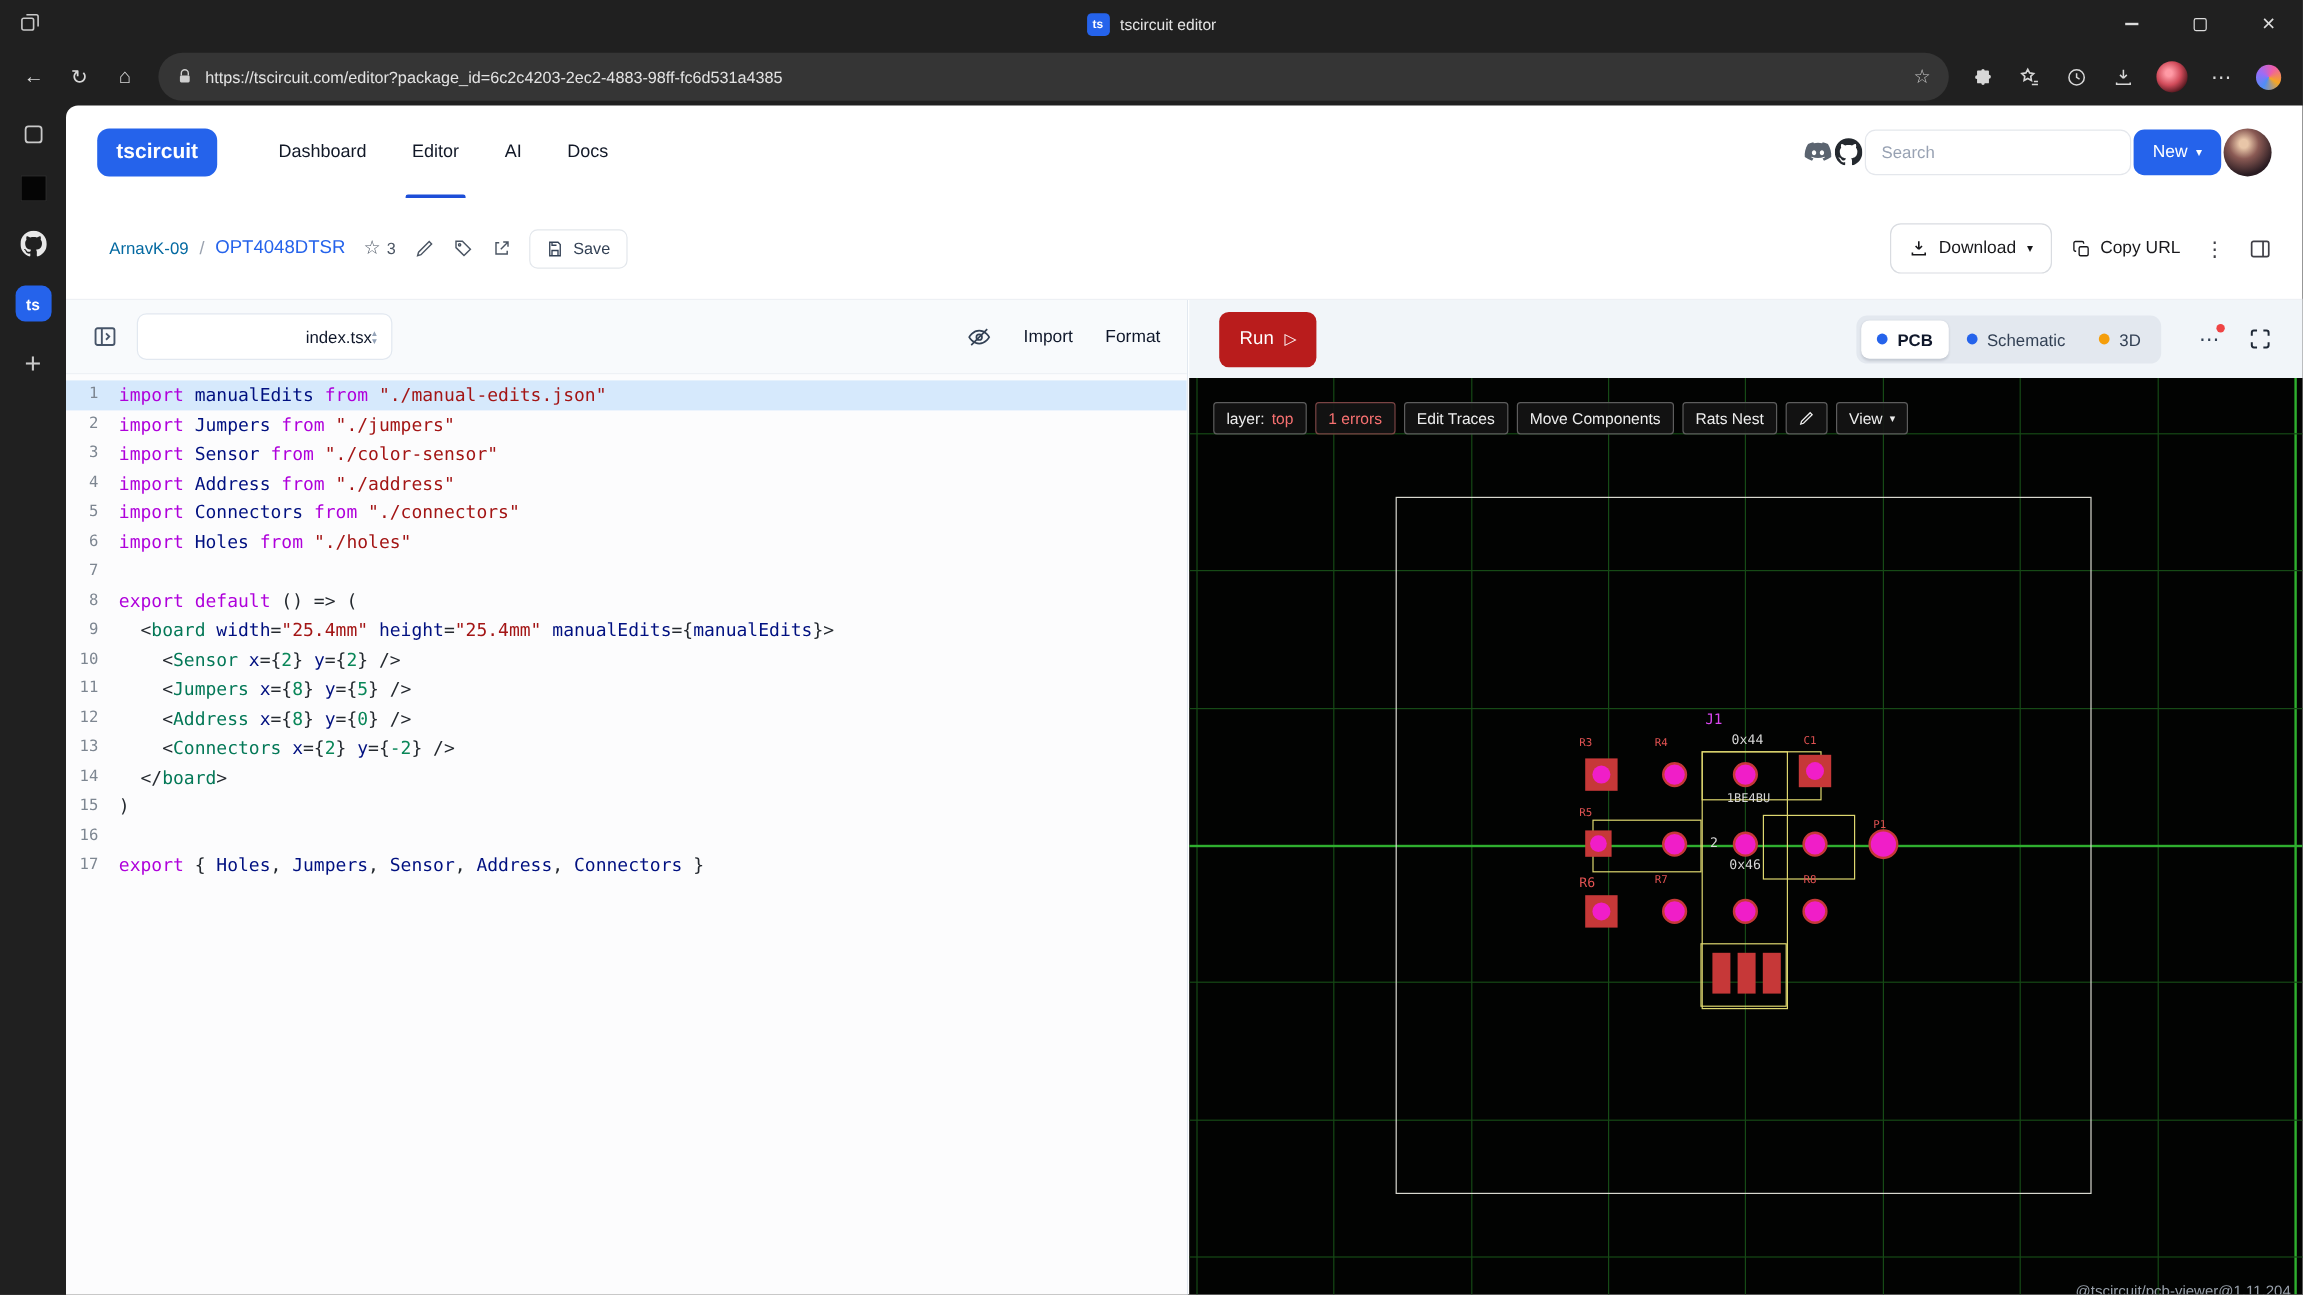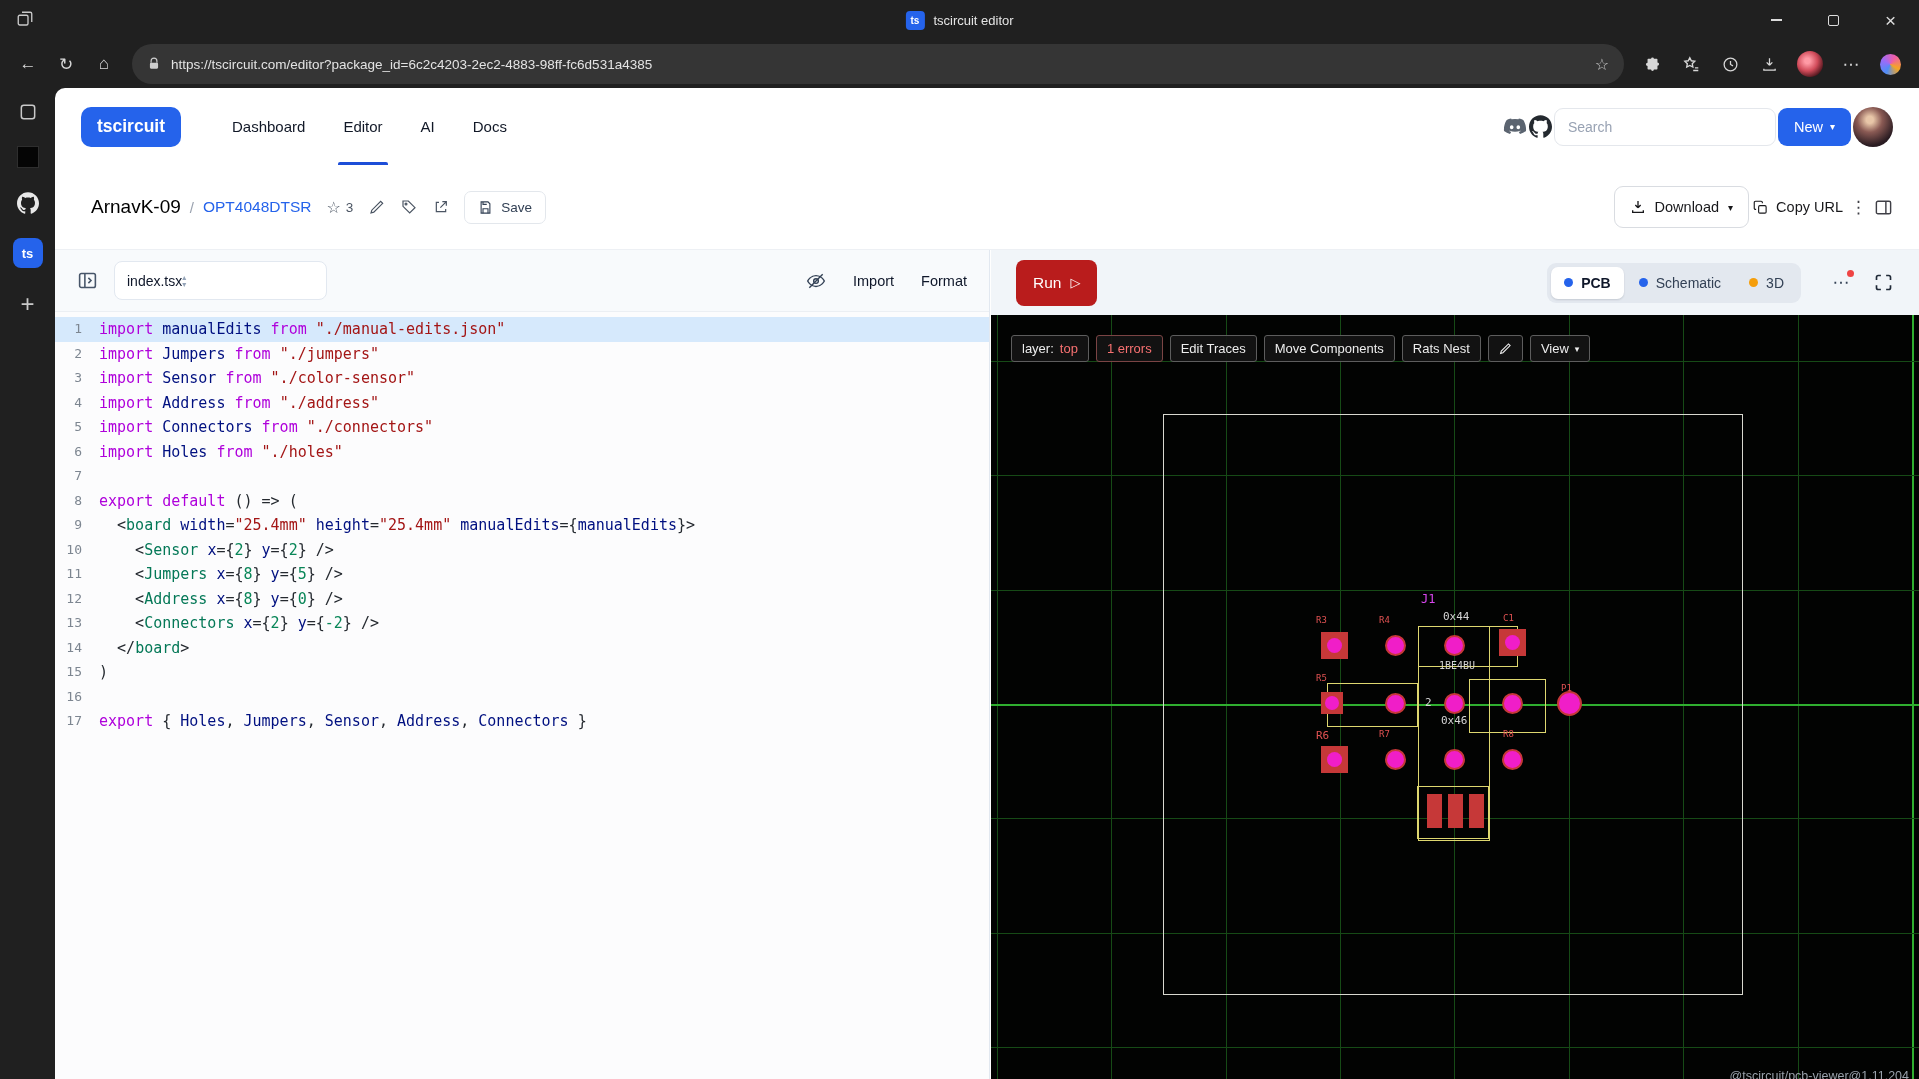--- a/index.html
+++ b/index.html
@@ -45,39 +45,39 @@
 .nav-item.active::after{content:"";position:absolute;left:14px;right:14px;bottom:0;height:3px;background:#1d4ed8;border-radius:2px 2px 0 0}
 .header-right{margin-left:auto;display:flex;align-items:center;gap:2px}
 .hdr-icon{color:#5b6470}
 .gh-dark{color:#24292f}
 .search-input{width:222px;height:38px;border:1px solid #e4e7ec;border-radius:9px;padding:0 13px;font-size:14px;color:#111;outline:none;background:#fff}
 .search-input::placeholder{color:#98a2b3}
 .new-btn{height:38px;padding:0 16px;background:#2563eb;color:#fff;border-radius:9px;font-size:14.5px;display:flex;align-items:center;gap:7px;cursor:pointer}
 .avatar-lg{width:40px;height:40px;border-radius:50%;background:radial-gradient(circle at 42% 32%,#e8c6a8 10%,#8a5a54 35%,#2a1c22 72%)}
 
 .crumb-row{position:absolute;top:77px;left:0;right:0;height:85px;display:flex;align-items:center;padding:0 26px;border-bottom:1px solid #edf0f4}
-.crumb-owner{color:#000000;font-size:19px;margin-left:10px;cursor:pointer}
+.crumb-owner{color:#0369a1;font-size:14px;margin-left:10px;cursor:pointer}
 .crumb-sep{color:#9aa2af;margin:0 9px;font-size:15px}
 .crumb-pkg{color:#2563eb;font-size:15.5px;font-weight:500;cursor:pointer}
 .crumb-icons{display:flex;align-items:center;gap:16px;margin-left:15px;color:#4b5563}
 .star-group{display:flex;align-items:center;gap:5px;font-size:13.5px;color:#4b5563}
 .star-glyph{font-size:16px}
 .save-btn{margin-left:15px;display:flex;align-items:center;gap:8px;border:1px solid #e3e7ec;background:#fff;border-radius:7px;padding:8px 13px;font-size:13.5px;color:#334155;cursor:pointer}
-.crumb-right{margin-left:auto;display:flex;align-items:center;gap:4px}
+.crumb-right{margin-left:auto;display:flex;align-items:center;gap:17px}
 .download-btn{display:flex;align-items:center;gap:9px;border:1px solid #d9dce1;border-radius:9px;height:42px;padding:0 15px;font-size:14.5px;font-weight:500;color:#18181b;background:#fff;cursor:pointer}
 .copyurl-btn{display:flex;align-items:center;gap:8px;font-size:14.5px;color:#18181b;cursor:pointer}
 .kebab{font-size:17px;color:#3f3f46;padding:0 3px}
 .caret{font-size:10px;color:inherit}
 
 
 .split{position:absolute;top:162px;left:0;right:0;bottom:0}
 .left-pane{position:absolute;top:0;left:0;width:935px;bottom:0;border-right:1px solid #e2e8f0;background:#fff}
 .editor-toolbar{position:absolute;top:0;left:0;right:0;height:62px;background:#f8fafc;border-bottom:1px solid #eceff3;display:flex;align-items:center;padding:0 22px}
 .tg-icon{color:#475569}
-.file-select{width:213px;height:39px;margin-left:16px;background:#fff;border:1px solid #e2e8f0;border-radius:8px;display:flex;align-items:center;justify-content:flex-start;padding:0 12px;font-size:14px;color:#0f172a;cursor:pointer}
+.file-select{width:213px;height:39px;margin-left:16px;background:#fff;border:1px solid #e2e8f0;border-radius:8px;display:flex;align-items:center;justify-content:flex-end;padding:0 12px;font-size:14px;color:#0f172a;cursor:pointer}
 .updown{display:flex;flex-direction:column;color:#94a3b8;font-size:8px;line-height:7px}
 .toolbar-right{margin-left:auto;display:flex;align-items:center;gap:27px;color:#0f172a;font-size:14.5px}
 .txt-btn{cursor:pointer}
 .code-area{position:absolute;top:62px;left:0;right:0;bottom:0;background:#fcfcfd;padding-top:5px;font-family:"DejaVu Sans Mono",monospace;overflow:hidden}
 .code-line{display:flex;line-height:24.5px;font-size:15px}
 .code-line.active{background:#d6e9fc}
 .ln{flex:0 0 44px;text-align:right;padding-right:17px;color:#7d8691;font-size:13px}
 .code-text{white-space:pre;color:#24292f}
 .tok-k{color:#af00db}.tok-i{color:#001080}.tok-s{color:#a31515}.tok-n{color:#098658}.tok-t{color:#047857}.tok-p{color:#24292f}
 

